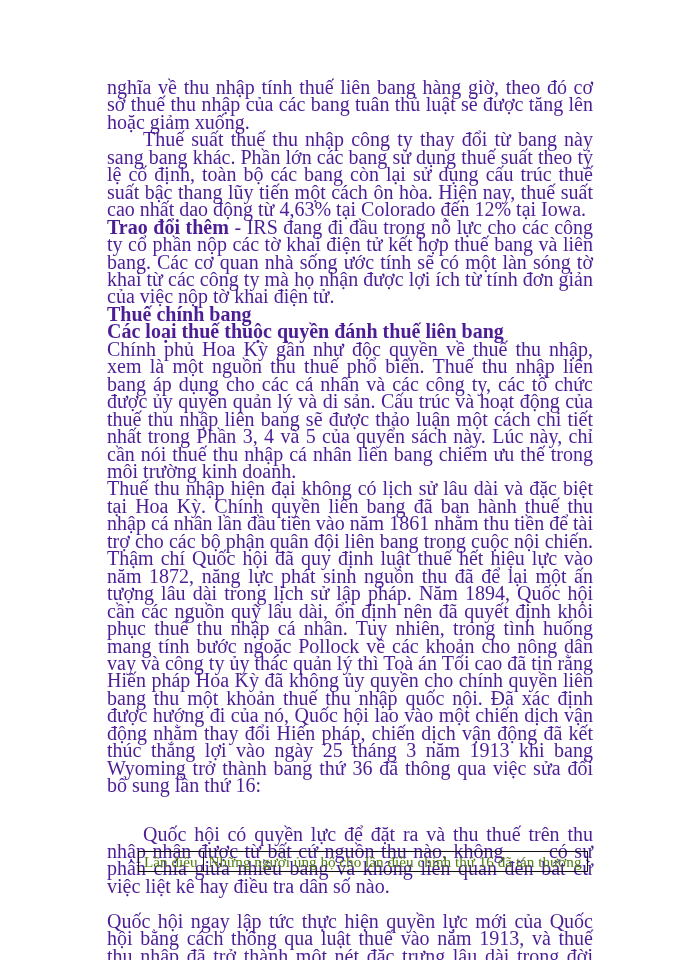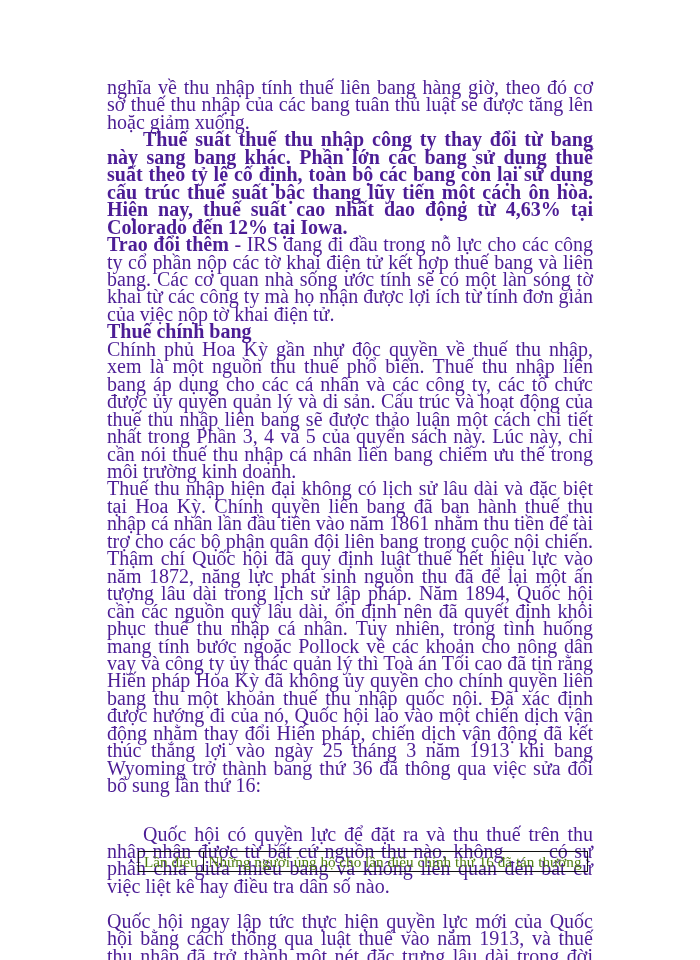--- a/index.html
+++ b/index.html
@@ -3,21 +3,21 @@
 <meta charset="utf-8">
 <style>
   html, body { margin: 0; padding: 0; background: #ffffff; }
   body { width: 700px; height: 960px; position: relative; overflow: hidden; }
   .page {
     position: absolute; left: 107px; top: 79px; width: 486px;
     font-family: "Liberation Serif", serif; font-size: 20px; line-height: 17.45px;
     color: #4c1d95;
   }
   .p { text-align: justify; text-align-last: left; margin: 0; }
-  .indent { text-indent: 36px; font-weight: bold; }
+  .indent { text-indent: 36px; }
   .b { font-weight: bold; }
   .bi { font-weight: bold; font-style: italic; }
   .quote { margin-top: 31px; margin-bottom: 0; text-indent: 36px; padding-right: 0; }
   .gap { height: 17.45px; }
   .tbl {
     position: absolute; left: 138px; top: 851px; width: 414px; height: 20px;
     border: 1px solid #111; border-collapse: collapse;
     font-family: "Liberation Serif", serif; font-size: 15.2px; color: #4d7c0f;
   }
   .tbl td { border: 1px solid #111; padding: 0 5px; height: 19px; line-height: 18px; white-space: nowrap; }
@@ -25,20 +25,21 @@
   .tbl td.c2 { text-align: justify; text-align-last: justify; }
 </style>
 </head>
 <body>
 
 <div class="page">
   <p class="p">nghĩa về thu nhập tính thuế liên bang hàng giờ, theo đó cơ sở thuế thu nhập của các bang tuân thủ luật sẽ được tăng lên hoặc giảm xuống.</p>
   <p class="p indent">Thuế suất thuế thu nhập công ty thay đổi từ bang này sang bang khác. Phần lớn các bang sử dụng thuế suất theo tỷ lệ cố định, toàn bộ các bang còn lại sử dụng cấu trúc thuế suất bậc thang lũy tiến một cách ôn hòa. Hiện nay, thuế suất cao nhất dao động từ 4,63% tại Colorado đến 12% tại Iowa.</p>
   <p class="p"><span class="b">Trao đổi thêm</span><span> - IRS đang đi đầu trong nỗ lực cho các công ty cổ phần nộp các tờ khai điện tử kết hợp thuế bang và liên bang. Các cơ quan nhà sống ước tính sẽ có một làn sóng tờ khai từ các công ty mà họ nhận được lợi ích từ tính đơn giản của việc nộp tờ khai điện tử.</span></p>
   <p class="p b">Thuế chính bang</p>
+  <p class="p b">Các loại thuế thuộc quyền đánh thuế liên bang</p>
   <p class="p">Chính phủ Hoa Kỳ gần như độc quyền về thuế thu nhập, xem là một nguồn thu thuế phổ biến. Thuế thu nhập liên bang áp dụng cho các cá nhân và các công ty, các tổ chức được ủy quyền quản lý và di sản. Cấu trúc và hoạt động của thuế thu nhập liên bang sẽ được thảo luận một cách chi tiết nhất trong Phần 3, 4 và 5 của quyển sách này. Lúc này, chỉ cần nói thuế thu nhập cá nhân liên bang chiếm ưu thế trong môi trường kinh doanh.</p>
   <p class="p">Thuế thu nhập hiện đại không có lịch sử lâu dài và đặc biệt tại Hoa Kỳ. Chính quyền liên bang đã ban hành thuế thu nhập cá nhân lần đầu tiên vào năm 1861 nhằm thu tiền để tài trợ cho các bộ phận quân đội liên bang trong cuộc nội chiến. Thậm chí Quốc hội đã quy định luật thuế hết hiệu lực vào năm 1872, năng lực phát sinh nguồn thu đã để lại một ấn tượng lâu dài trong lịch sử lập pháp. Năm 1894, Quốc hội cần các nguồn quỹ lâu dài, ổn định nên đã quyết định khôi phục thuế thu nhập cá nhân. Tuy nhiên, trong tình huống mang tính bước ngoặc Pollock về các khoản cho nông dân vay và công ty ủy thác quản lý thì Toà án Tối cao đã tin rằng Hiến pháp Hoa Kỳ đã không ủy quyền cho chính quyền liên bang thu một khoản thuế thu nhập quốc nội. Đã xác định được hướng đi của nó, Quốc hội lao vào một chiến dịch vận động nhằm thay đổi Hiến pháp, chiến dịch vận động đã kết thúc thắng lợi vào ngày 25 tháng 3 năm 1913 khi bang Wyoming trở thành bang thứ 36 đã thông qua việc sửa đổi bổ sung lần thứ 16:</p>
   <p class="p quote" style="white-space: pre-wrap;">Quốc hội có quyền lực để đặt ra và thu thuế trên thu nhập nhận được từ bất cứ nguồn thu nào, không       có sự phân chia giữa nhiều bang và không liên quan đến bất cứ việc liệt kê hay điều tra dân số nào.</p>
   <div class="gap"></div>
   <p class="p">Quốc hội ngay lập tức thực hiện quyền lực mới của Quốc hội bằng cách thông qua luật thuế vào năm 1913, và thuế thu nhập đã trở thành một nét đặc trưng lâu dài trong đời sống ở Hoa Kỳ. Năm 1939, Quốc hội đã xây dựng tất cả luật thuế liên bang được thể hiện một cách hiệu quả bằng bộ luật thuế liên bang đầu tiên (thuế thu nhập và các loại thuế khác). Việc biên soạn này đã được xét duyệt lại một cách cơ bản là bộ luật thuế liên bang vào năm 1954 và thêm một lần xét duyệt lại nữa ở bộ luật thuế liên bang vào năm 1986. Mặc dù Quốc hội đã không thay đổi tên của luật thuế liên bang từ năm 1986 nhưng vẫn ban hành luật mới mỗi năm để sửa đổi luật. Riêng trong năm 2008, Quốc hội đã ban hành năm đạo luật thuế khác nhau làm thay đổi cơ cấu về pháp luật của luật.</p>
 </div>
 
 <table class="tbl">
   <tbody>
       <tr>

